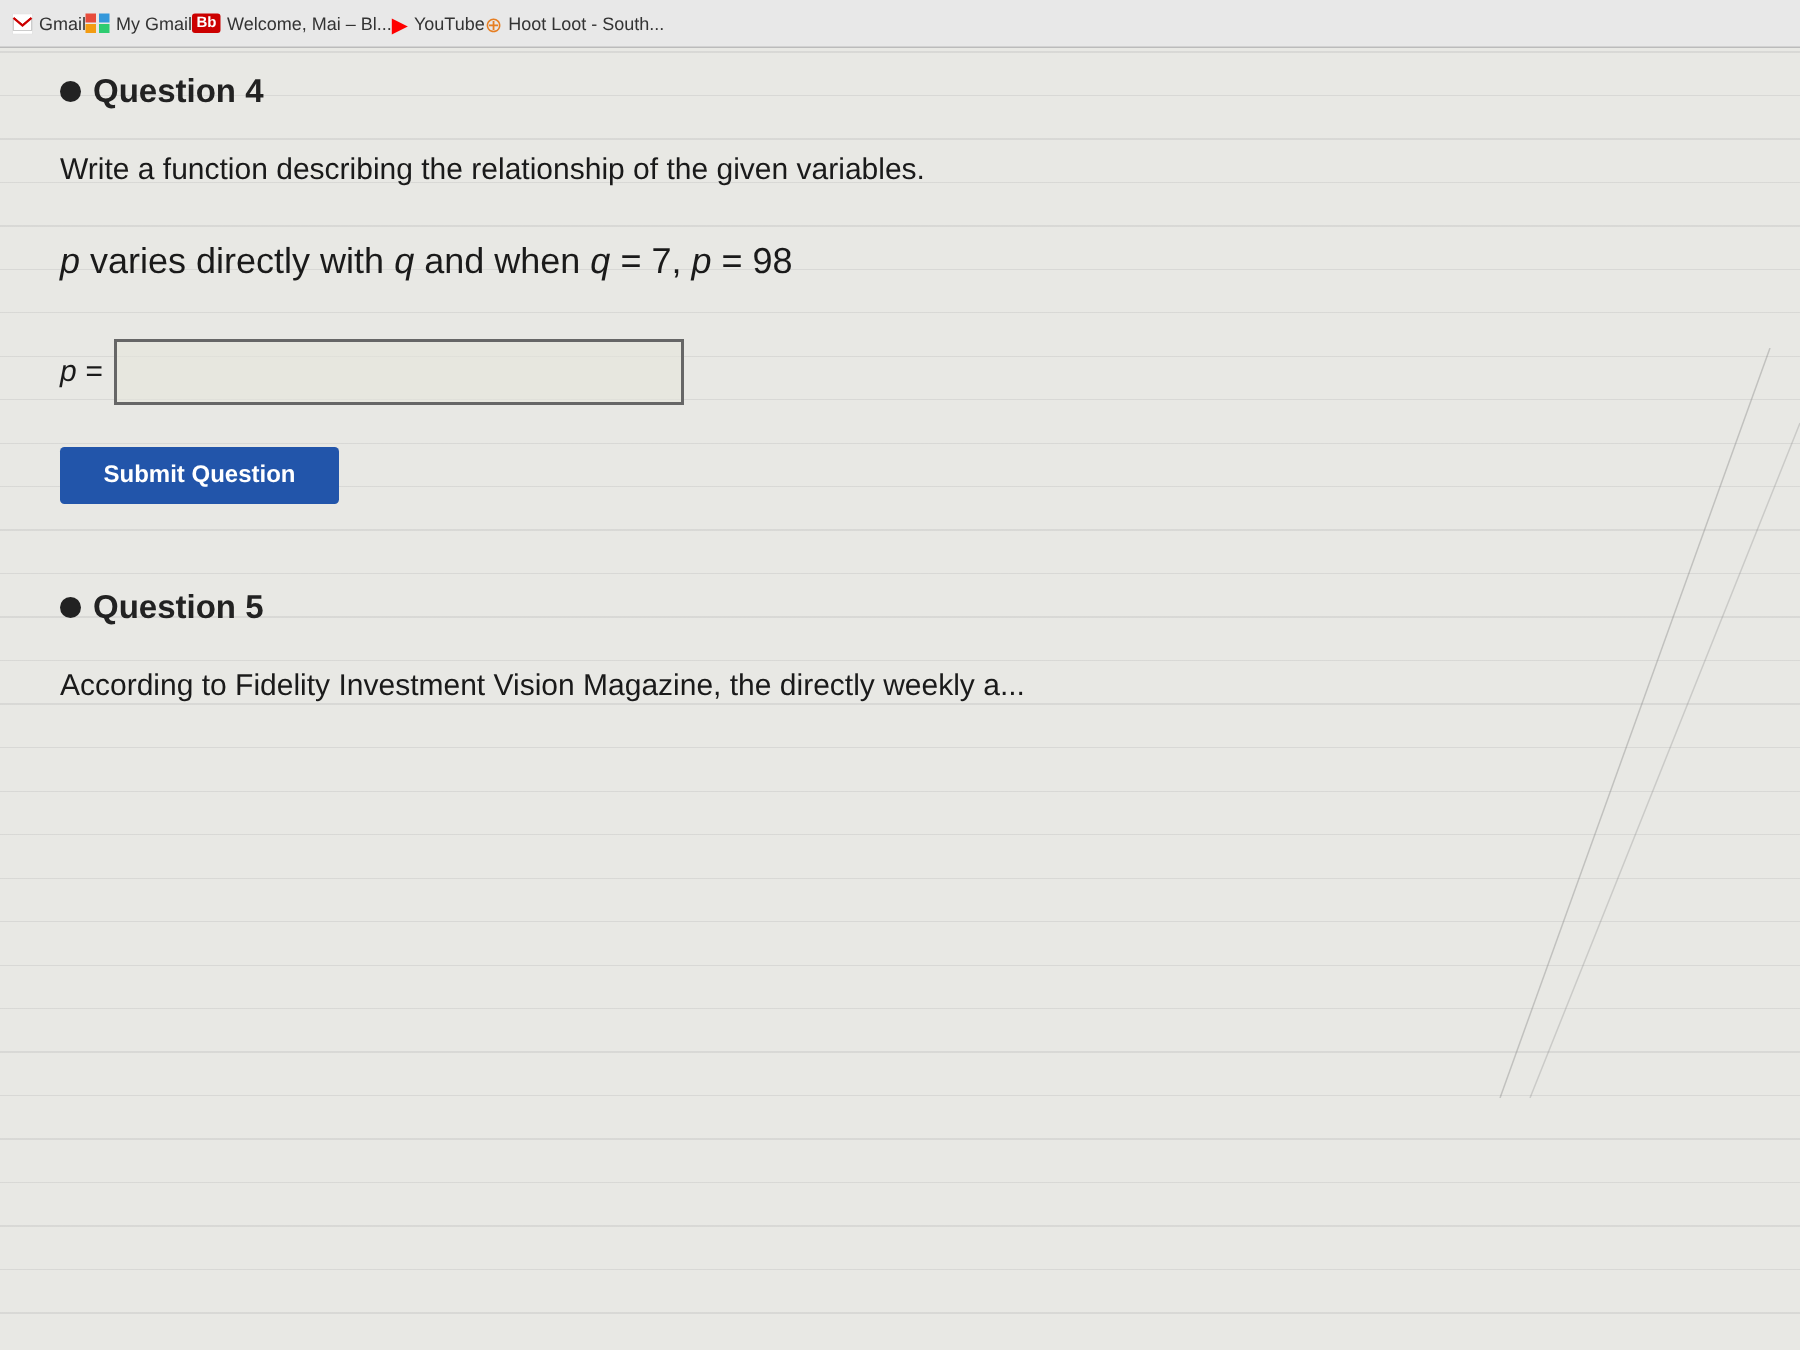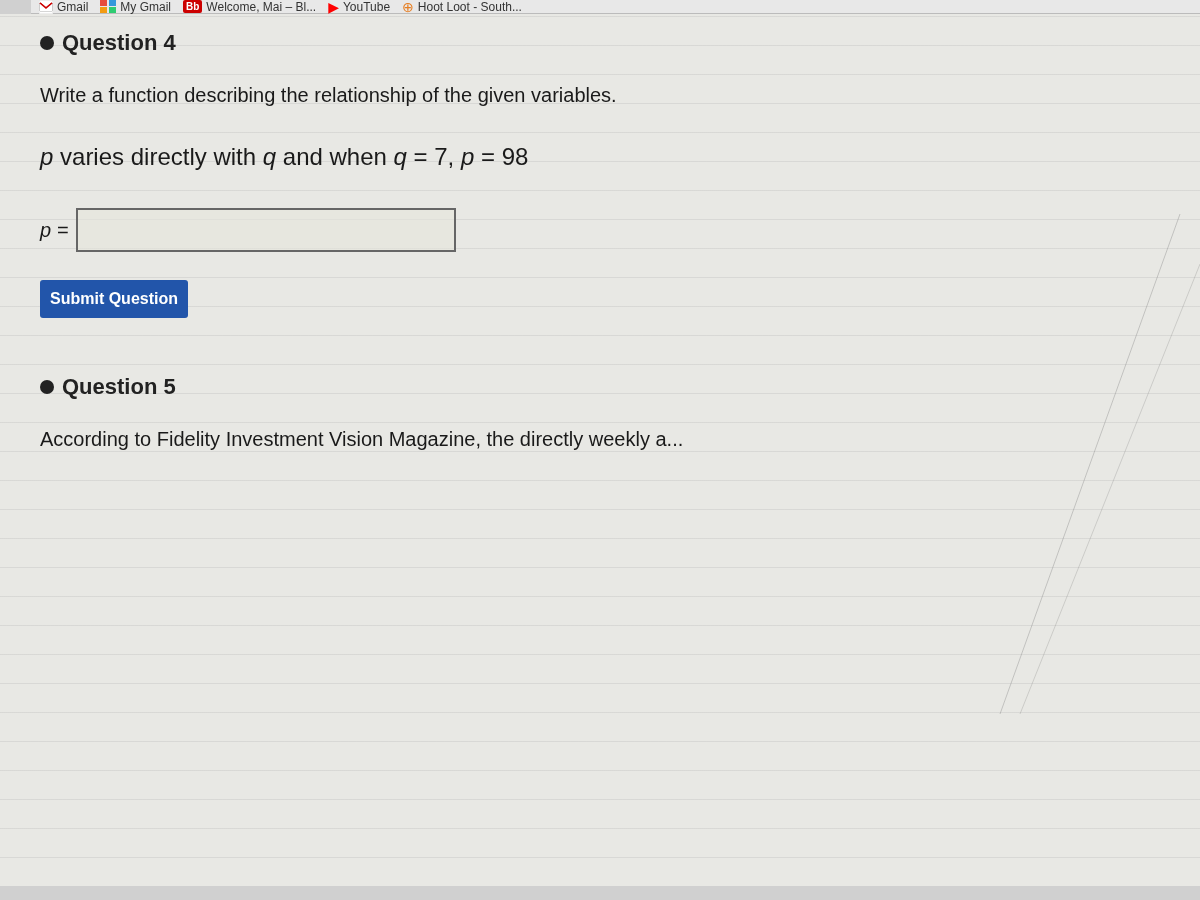--- a/index.html
+++ b/index.html
@@ -14,25 +14,24 @@
       width: 1200px;
       height: 900px;
       overflow: hidden;
     }
 
     
     .tab-bar {
       display: flex;
       align-items: center;
       background-color: #e8e8e8;
-      height: 14px;
+      height: 32px;
       padding: 0 8px;
-      gap: 12px;
+      gap: 0;
       border-bottom: 1px solid #bbb;
-      margin-left: 31px;
     }
 
     .tab-item {
       display: flex;
       align-items: center;
       gap: 4px;
       font-size: 12px;
       color: #333;
       cursor: pointer;
       white-space: nowrap;
@@ -200,21 +199,21 @@
       color: #1a1a1a;
       text-decoration: none;
       cursor: pointer;
     }
 
     
     .submit-btn {
       background-color: #2255aa;
       color: white;
       border: none;
-      padding: 10px 10px;
+      padding: 10px 29px;
       font-size: 16px;
       font-weight: bold;
       cursor: pointer;
       border-radius: 3px;
       margin-bottom: 40px;
     }
 
     
     .question5-section {
       margin-top: 16px;

